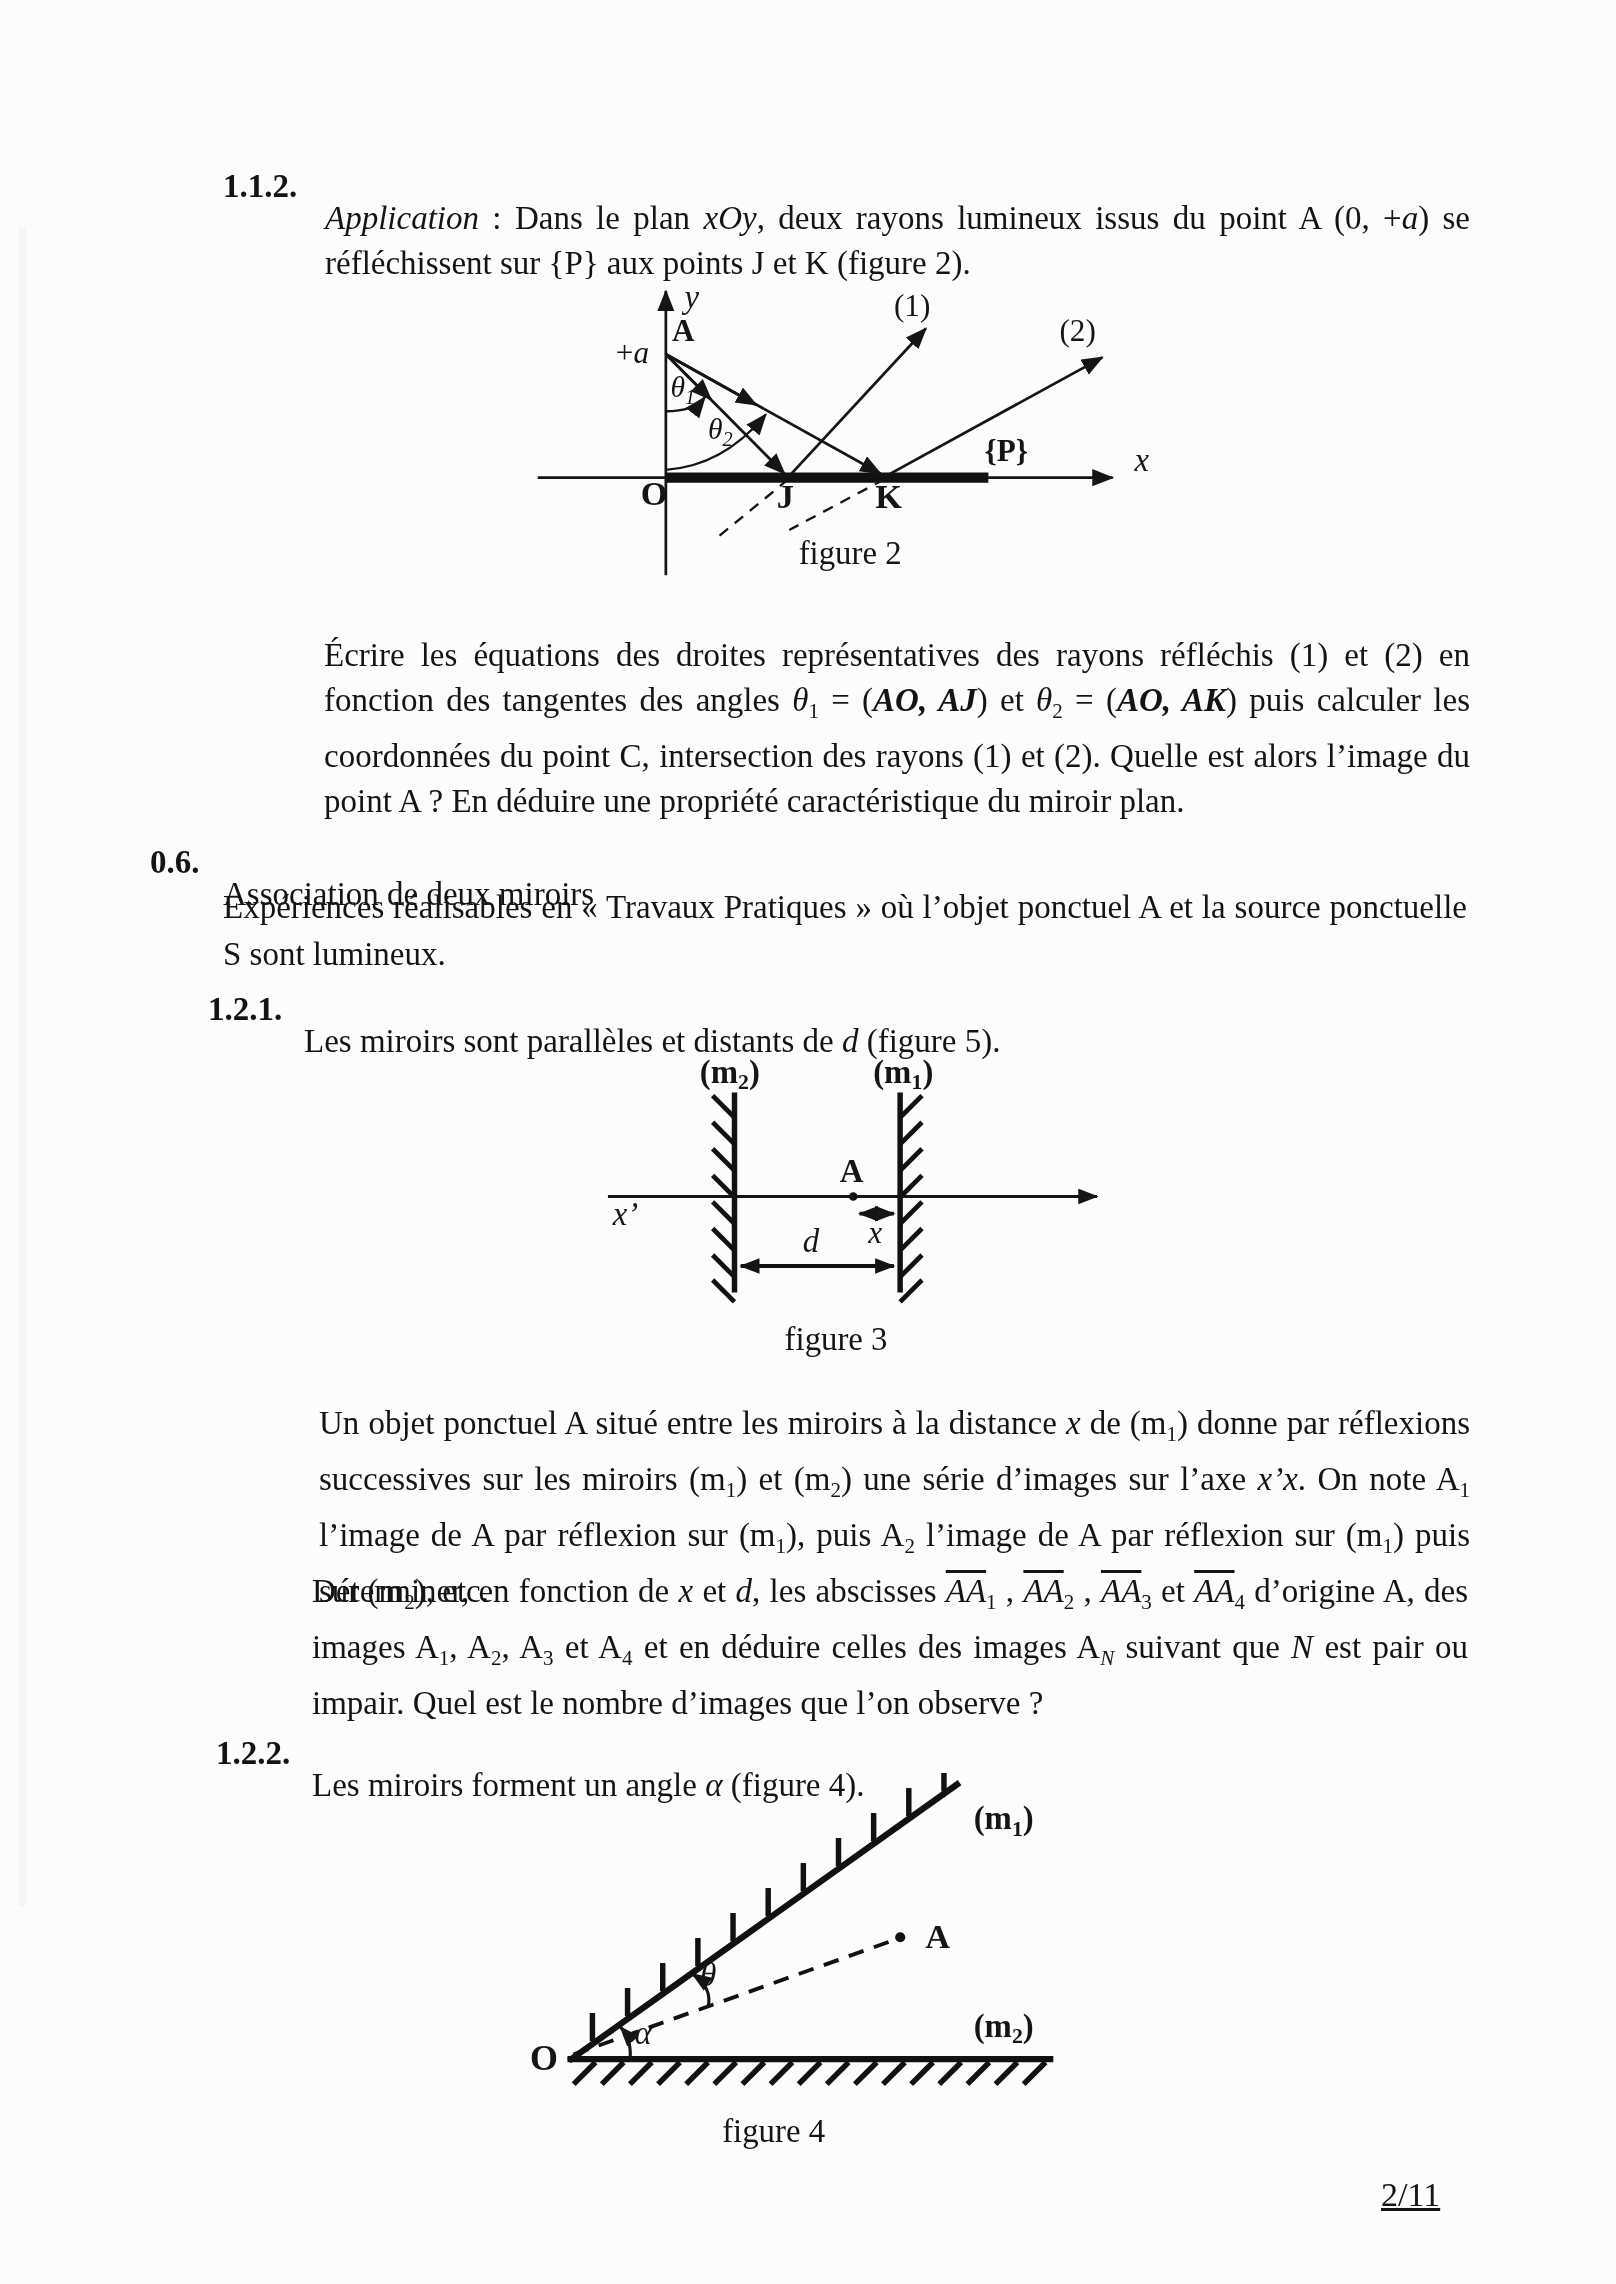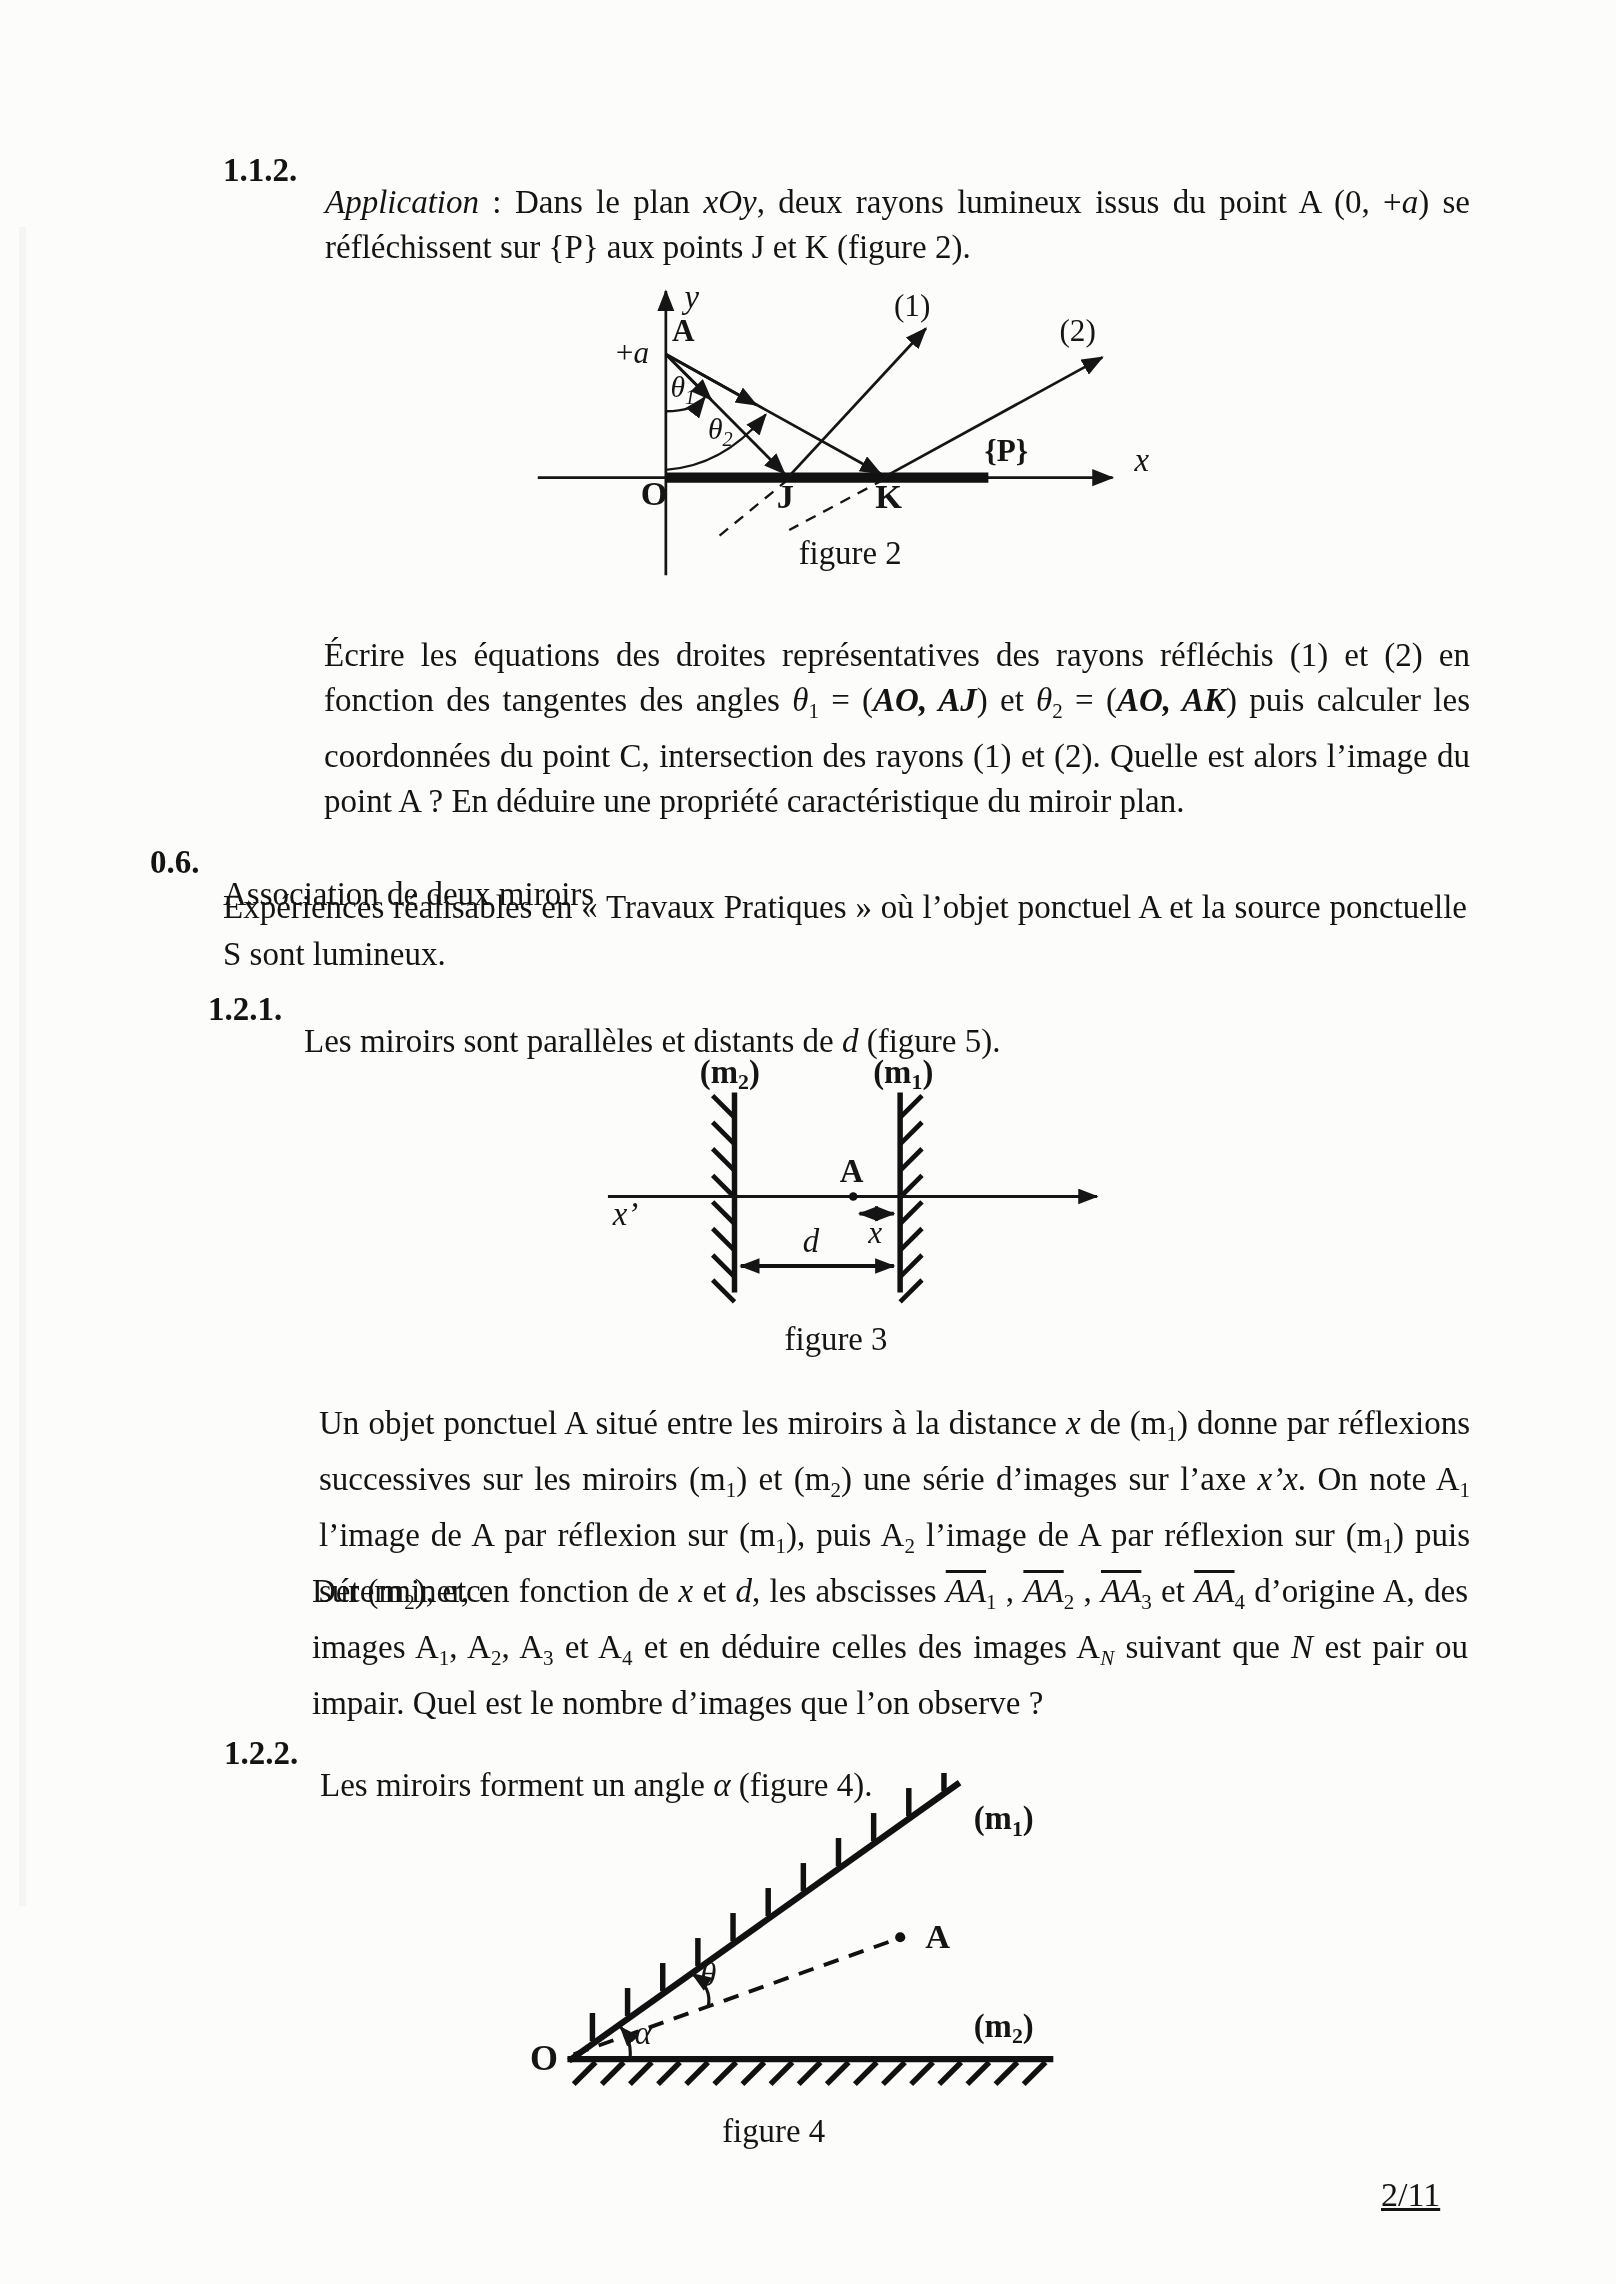--- a/index.html
+++ b/index.html
@@ -28,21 +28,21 @@
   .artifact{position:absolute; left:19px; top:227px; width:7px; height:1679px;
     background:rgba(120,120,120,0.05);}
 </style>
 </head>
 <body>
 
 <div id="page">
 
   <div class="artifact"></div>
 
-  <div class="block hang" style="left:223px; top:148px; width:1247px; --indent:102px">
+  <div class="block hang" style="left:223px; top:164px; width:1247px; --indent:102px">
     <span class="seclabel">1.1.2.</span>
     <div class="ptext"><span class="run r-i">Application</span><span class="run"> : Dans le plan </span><span class="run r-i">xOy</span><span class="run">, deux rayons lumineux issus du point A (0, +</span><span class="run r-i">a</span><span class="run">) se réfléchissent sur {P} aux points J et K (figure 2).</span></div>
   </div>
 
   <svg class="block" style="left:469px; top:266px;" width="742" height="328" viewBox="0 0 950 420">
     <defs>
       <marker id="ar2" markerUnits="userSpaceOnUse" markerWidth="30" markerHeight="24" refX="26" refY="11" orient="auto-start-reverse">
         <path d="M0,0 L28,11 L0,22 z" fill="#151515"></path>
       </marker>
     </defs>
@@ -147,21 +147,21 @@
   </svg>
 
   <div class="block" style="left:319px; top:1401px; width:1151px;">
     <div class="ptext"><span class="run">Un objet ponctuel A situé entre les miroirs à la distance </span><span class="run r-i">x</span><span class="run"> de (m</span><span class="run r-sub">1</span><span class="run">) donne par réflexions successives sur les miroirs (m</span><span class="run r-sub">1</span><span class="run">) et (m</span><span class="run r-sub">2</span><span class="run">) une série d’images sur l’axe </span><span class="run r-i">x’x</span><span class="run">. On note A</span><span class="run r-sub">1</span><span class="run"> l’image de A par réflexion sur (m</span><span class="run r-sub">1</span><span class="run">), puis A</span><span class="run r-sub">2</span><span class="run"> l’image de A par réflexion sur (m</span><span class="run r-sub">1</span><span class="run">) puis sur (m</span><span class="run r-sub">2</span><span class="run">), etc.</span></div>
   </div>
 
   <div class="block" style="left:312px; top:1569px; width:1156px;">
     <div class="ptext" style="line-height:45px"><span class="run">Déterminer, en fonction de </span><span class="run r-i">x</span><span class="run"> et </span><span class="run r-i">d</span><span class="run">, les abscisses  </span><span class="run r-ov">AA</span><span class="run r-sub">1</span><span class="run"> , </span><span class="run r-ov">AA</span><span class="run r-sub">2</span><span class="run"> , </span><span class="run r-ov">AA</span><span class="run r-sub">3</span><span class="run">  et  </span><span class="run r-ov">AA</span><span class="run r-sub">4</span><span class="run">  d’origine A, des images A</span><span class="run r-sub">1</span><span class="run">, A</span><span class="run r-sub">2</span><span class="run">, A</span><span class="run r-sub">3</span><span class="run"> et A</span><span class="run r-sub">4</span><span class="run"> et en déduire celles des images A</span><span class="run r-subi">N</span><span class="run"> suivant que </span><span class="run r-i">N</span><span class="run"> est pair ou impair. Quel est le nombre d’images que l’on observe ?</span></div>
   </div>
 
-  <div class="block hang" style="left:224px; top:1731px; width:1246px; --indent:96px">
+  <div class="block hang" style="left:216px; top:1731px; width:1246px; --indent:96px">
     <span class="seclabel">1.2.2.</span>
     <div class="ptext"><span class="run">Les miroirs forment un angle </span><span class="run r-i">α</span><span class="run"> (figure 4).</span></div>
   </div>
 
   <svg class="block" style="left:469px; top:1773px;" width="664" height="391" viewBox="0 0 850 500">
     <defs>
       <marker id="ar4" markerUnits="userSpaceOnUse" markerWidth="28" markerHeight="22" refX="24" refY="10" orient="auto-start-reverse">
         <path d="M0,0 L26,10 L0,20 z" fill="#151515"></path>
       </marker>
     </defs>

